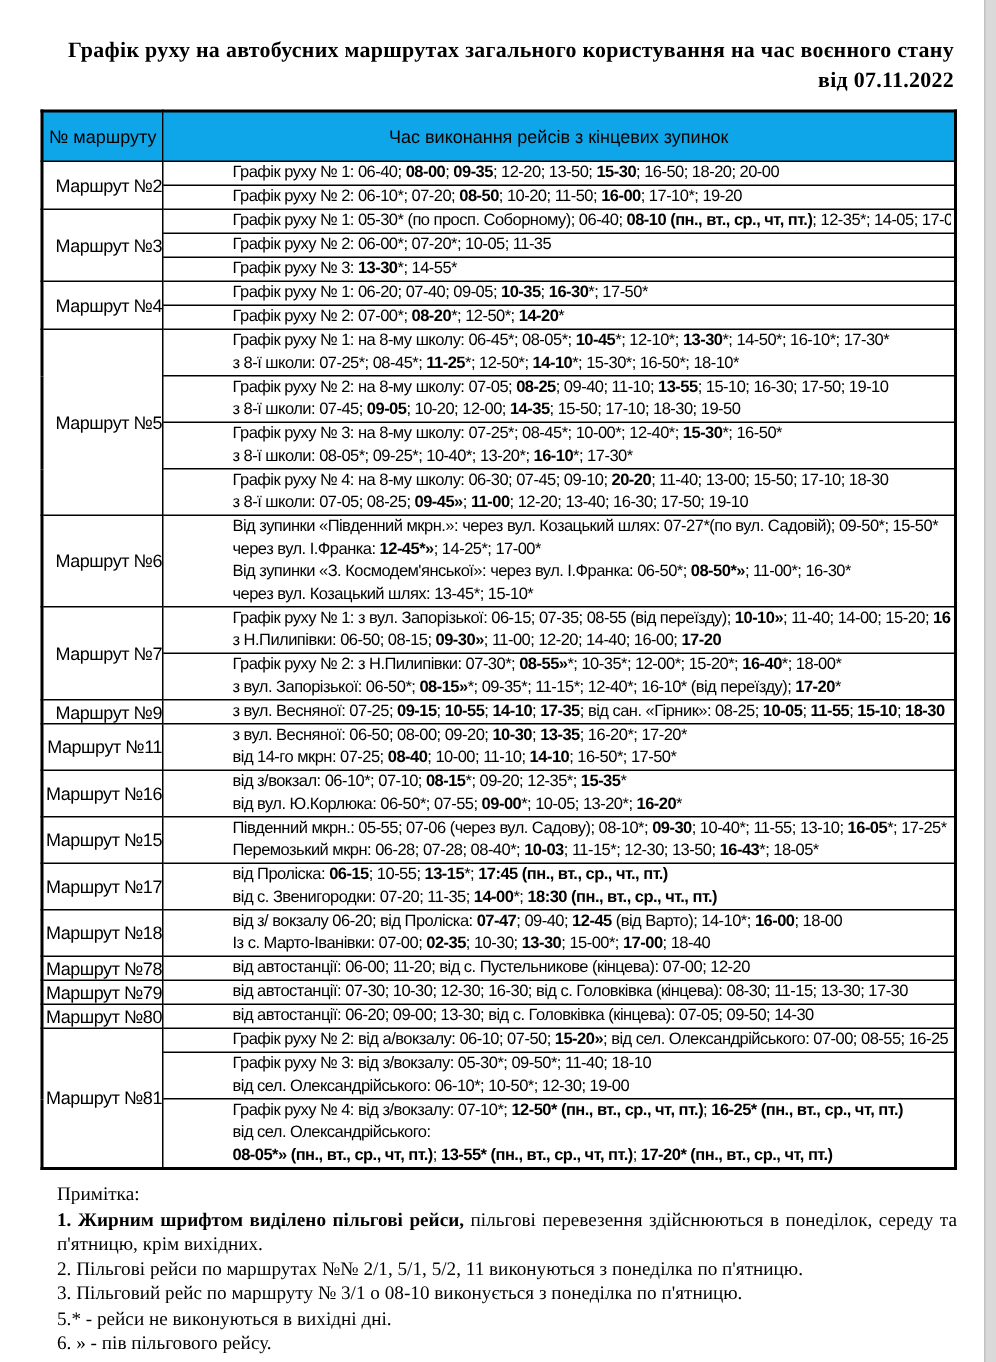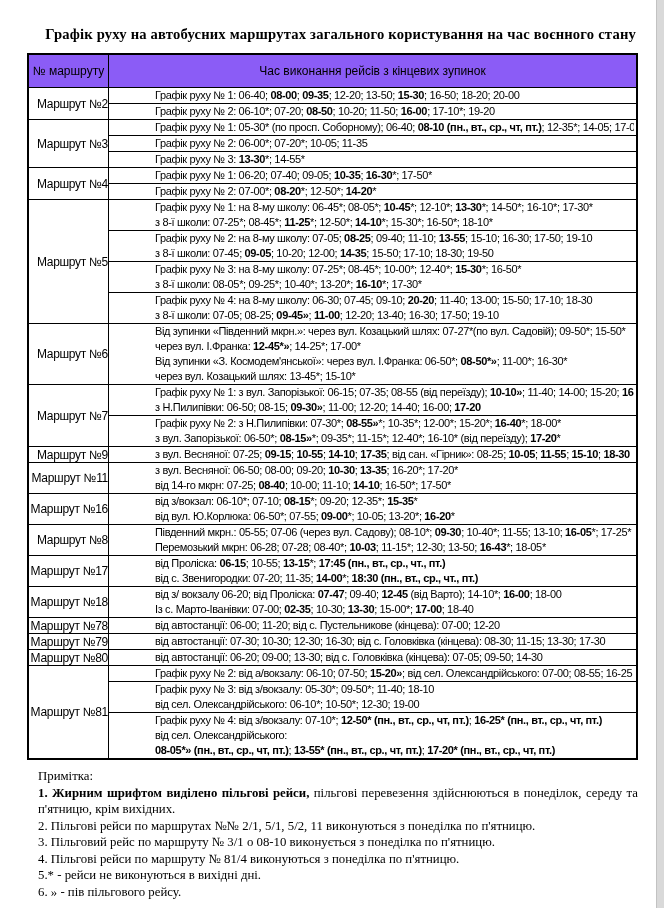--- a/index.html
+++ b/index.html
@@ -16,21 +16,21 @@
            font-family:"Liberation Serif", serif; letter-spacing:0.2px; }
   .title .t2 { display:block; }
 
   table.sched-table {
     margin-top:9px; border-collapse:collapse; table-layout:fixed;
     width:611px; border:2px solid #000;
   }
   .sched-table th, .sched-table td { border:1px solid #000; padding:0; vertical-align:middle; }
   th.col-route { width:79px; }
   .sched-table thead th {
-    background:#8b5cf6; height:32px; font-weight:normal; text-align:center;
+    background:#0ea5e9; height:32px; font-weight:normal; text-align:center;
     font-family:"Liberation Sans", sans-serif; font-size:12px;
   }
   td.route-name {
     text-align:right; font-family:"Liberation Sans", sans-serif;
     font-size:12px; letter-spacing:-0.3px; white-space:nowrap;
   }
   td.sched-cell { padding:0 2px 0 3px; }
   .line {
     font-family:Liberation Sans, sans-serif; font-size:11px; line-height:15px;
     letter-spacing:-0.35px; white-space:nowrap; overflow:hidden; text-align:left;padding-left:43px;
@@ -43,20 +43,21 @@
   .notes .note-item.justify { text-align:justify; }
 </style>
 </head>
 <body>
 
 <div class="scroll-strip"></div>
 
 <div class="page">
   <div class="title">
     <span>Графік руху на автобусних маршрутах загального користування на час воєнного стану</span>
+    <span class="t2">від 07.11.2022</span>
   </div>
 
   <table class="sched-table">
     <thead>
       <tr>
         <th class="col-route">№ маршруту</th>
         <th class="col-times">Час виконання рейсів з кінцевих зупинок</th>
       </tr>
     </thead>
     <tbody>
@@ -159,21 +160,21 @@
           </td>
         </tr>
         <tr>
           <td class="route-name" rowspan="1">Маршрут №16</td>
           <td class="sched-cell">
             <div class="line">від з/вокзал: 06-10*; 07-10; <b>08-15</b>*; 09-20; 12-35*; <b>15-35</b>*</div>
             <div class="line">від вул. Ю.Корлюка: 06-50*; 07-55; <b>09-00</b>*; 10-05; 13-20*; <b>16-20</b>*</div>
           </td>
         </tr>
         <tr>
-          <td class="route-name" rowspan="1">Маршрут №8</td>
+          <td class="route-name" rowspan="1">Маршрут №15</td>
           <td class="sched-cell">
             <div class="line">Південний мкрн.: 05-55; 07-06 (через вул. Садову); 08-10*; <b>09-30</b>; 10-40*; 11-55; 13-10; <b>16-05</b>*; 17-25*</div>
             <div class="line">Перемозький мкрн: 06-28; 07-28; 08-40*; <b>10-03</b>; 11-15*; 12-30; 13-50; <b>16-43</b>*; 18-05*</div>
           </td>
         </tr>
         <tr>
           <td class="route-name" rowspan="1">Маршрут №17</td>
           <td class="sched-cell">
             <div class="line">від Проліска: <b>06-15</b>; 10-55; <b>13-15</b>*; <b>17:45 (пн., вт., ср., чт., пт.)</b></div>
             <div class="line">від с. Звенигородки: 07-20; 11-35; <b>14-00</b>*; <b>18:30 (пн., вт., ср., чт., пт.)</b></div>
@@ -225,18 +226,17 @@
         </tr>
       </tbody>
   </table>
 
   <div class="notes">
     <div class="note-heading">Примітка:</div>
     <div>
         <div class="note-item justify"><b>1. Жирним шрифтом виділено пільгові рейси,</b> пільгові перевезення здійснюються в понеділок, середу та п'ятницю, крім вихідних.</div>
         <div class="note-item">2. Пільгові рейси по маршрутах №№ 2/1, 5/1, 5/2, 11 виконуються з понеділка по п'ятницю.</div>
         <div class="note-item">3. Пільговий рейс по маршруту № 3/1 о 08-10 виконується з понеділка по п'ятницю.</div>
-        <div class="note-item">4. Пільгові рейси по маршруту № 81/4 виконуються з понеділка по п'ятницю.</div>
         <div class="note-item">5.* - рейси не виконуються в вихідні дні.</div>
         <div class="note-item">6. » - пів пільгового рейсу.</div>
       </div>
   </div>
 </div>
 
 </body></html>

